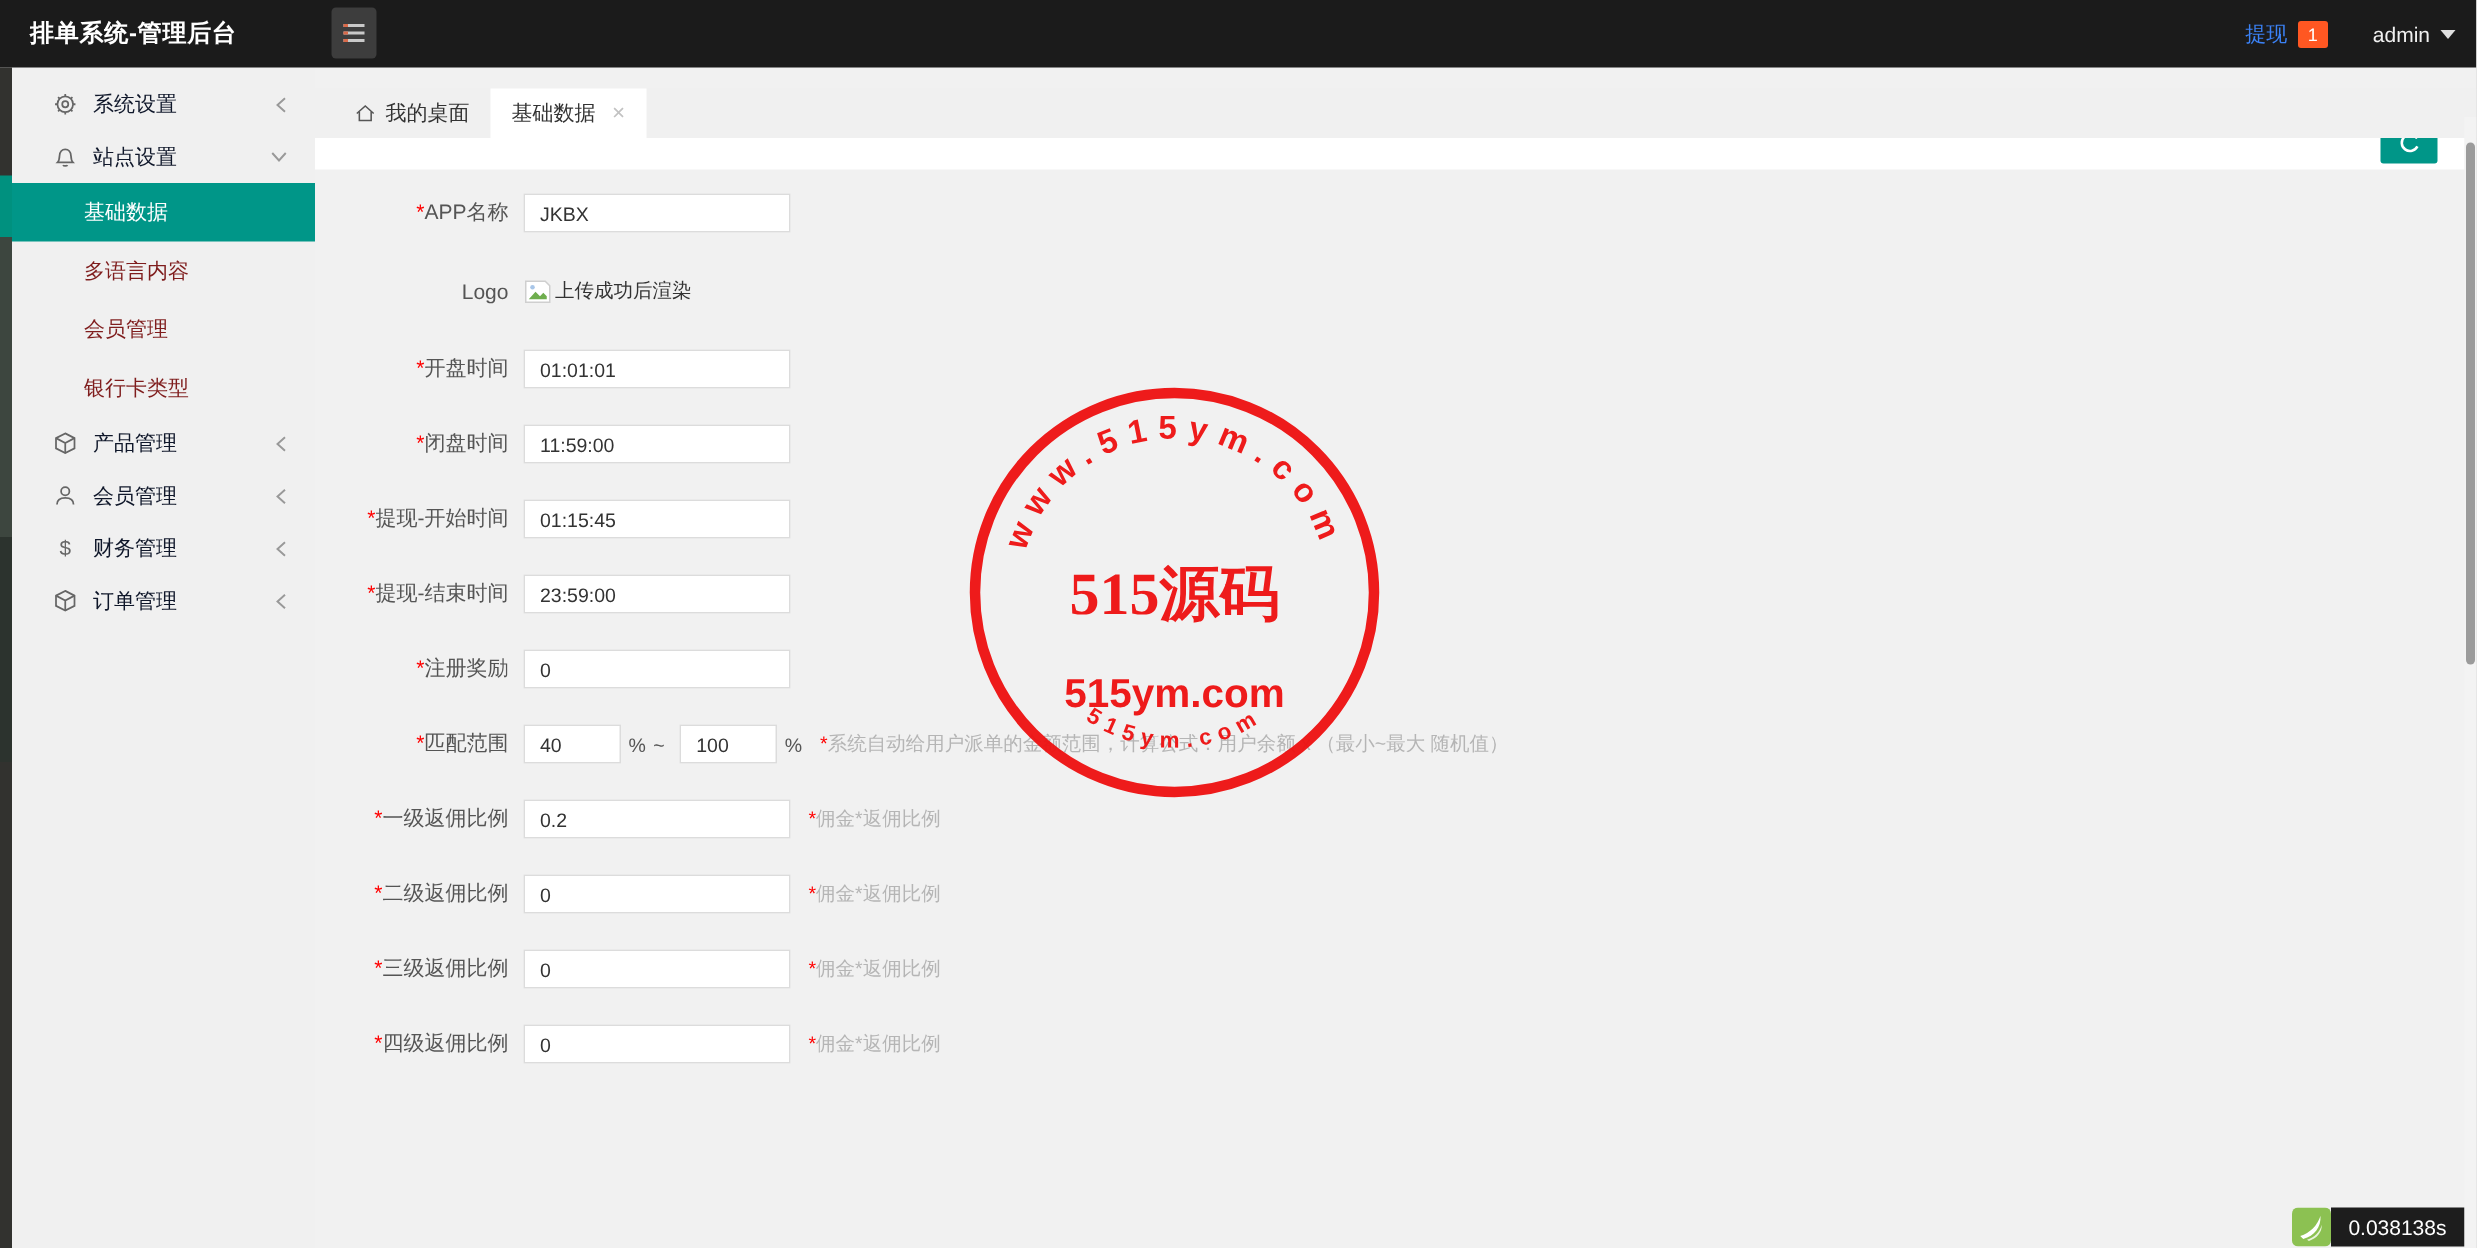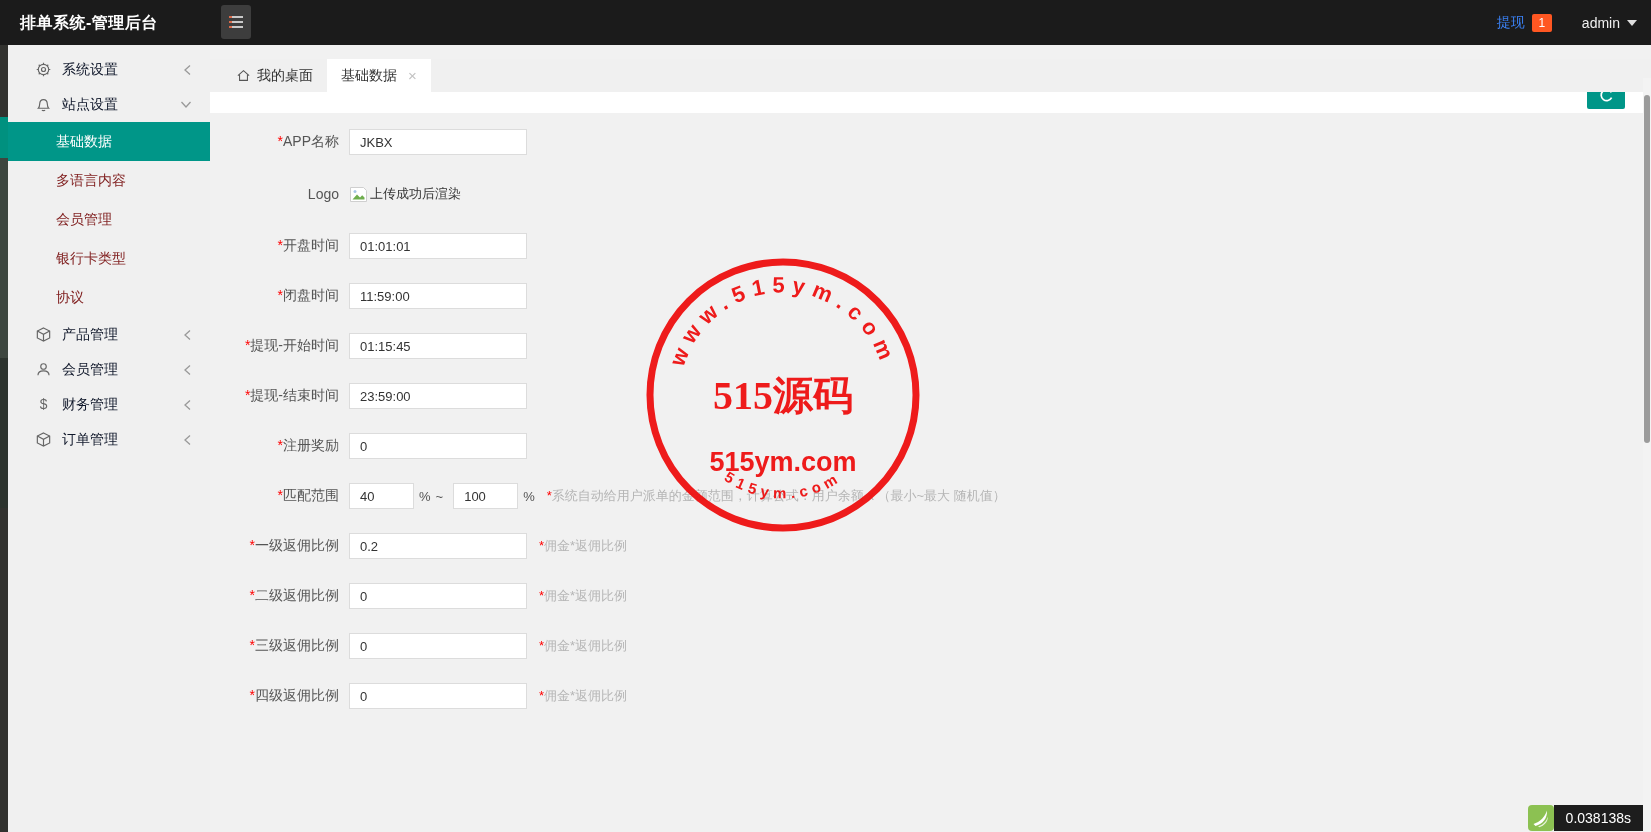--- a/index.html
+++ b/index.html
@@ -134,21 +134,20 @@
         <span class="s-arrow">
           <svg width="12" height="9" viewBox="0 0 12 9">
             <polyline points="1.5,2 6,7 10.5,2" fill="none" stroke="#999" stroke-width="1.3"></polyline>
           </svg>
         </span>
       </div>
       <div class="side-sub active">基础数据</div>
       <div class="side-sub">多语言内容</div>
       <div class="side-sub">会员管理</div>
       <div class="side-sub">银行卡类型</div>
-      <div class="side-sub">协议</div>
       <div class="side-parent">
         <span class="s-icon">
           <svg width="17" height="17" viewBox="0 0 16 16">
             <g fill="none" stroke="#666" stroke-width="1.1">
               <path d="M8 1.8 L13.8 4.8 V11.2 L8 14.2 L2.2 11.2 V4.8 Z"></path>
               <path d="M2.2 4.8 L8 7.8 L13.8 4.8 M8 7.8 V14.2"></path>
             </g>
           </svg>
         </span>
         <span class="s-label">产品管理</span>

